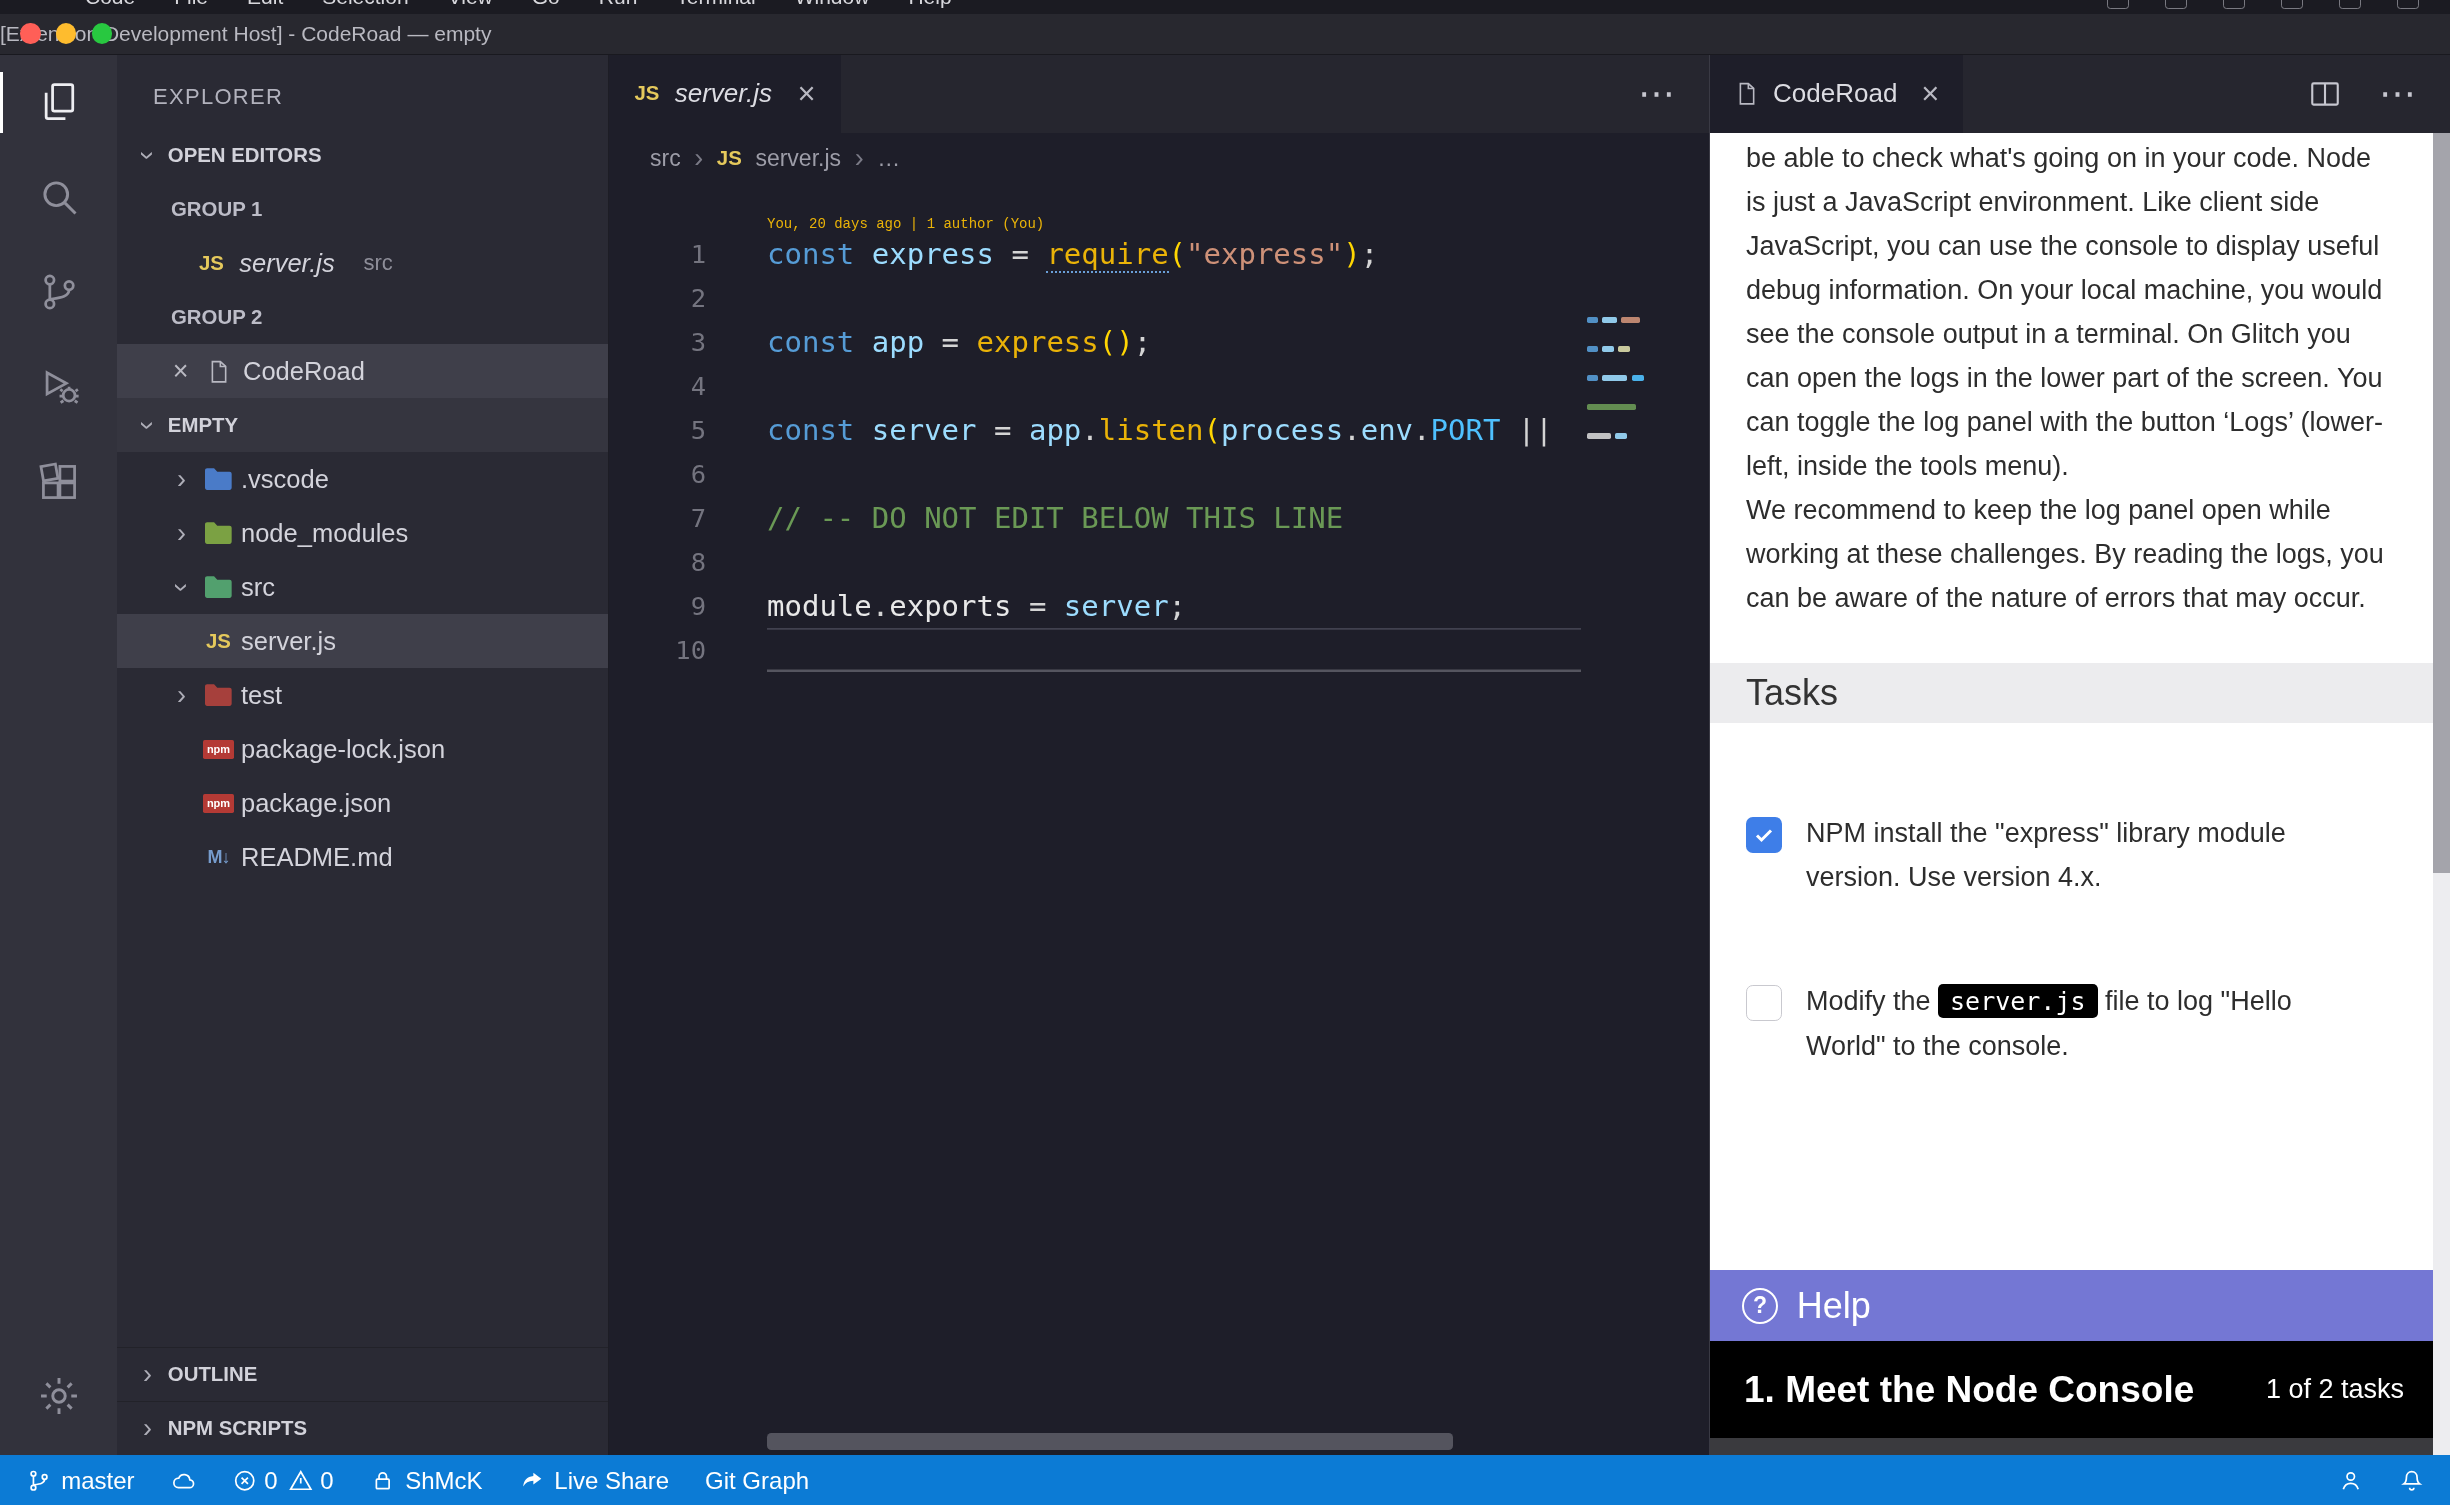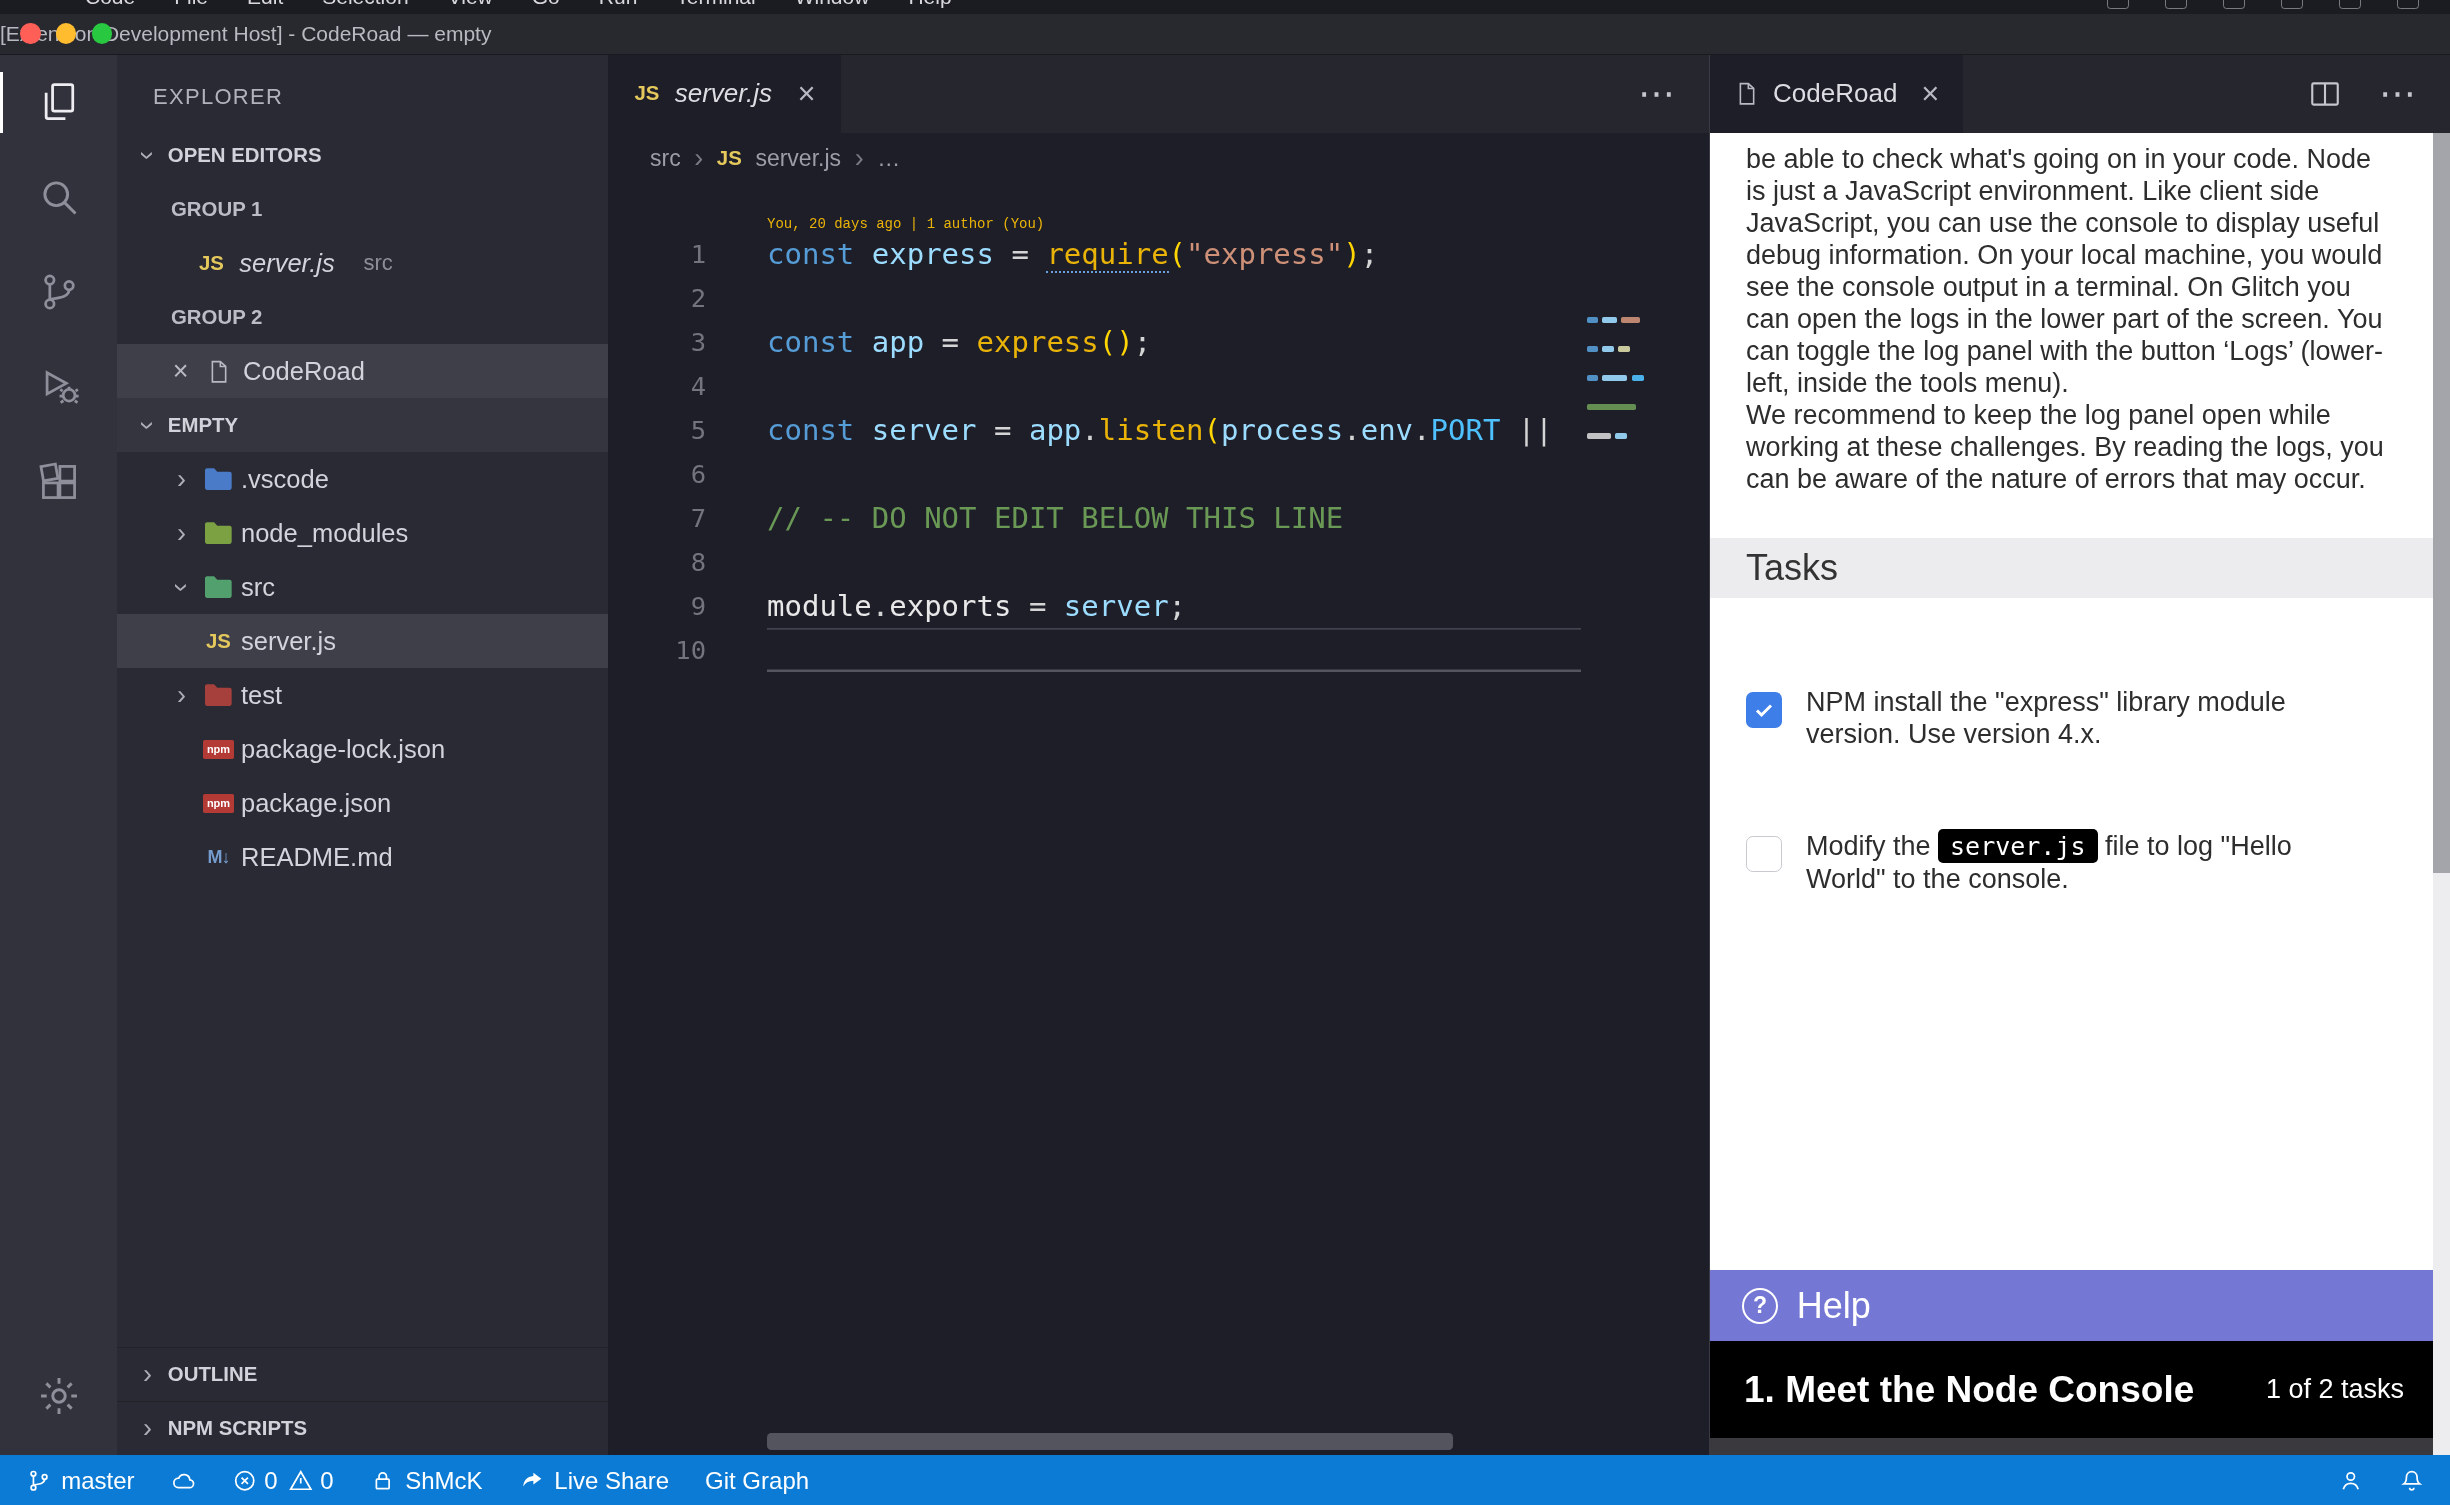--- a/index.html
+++ b/index.html
@@ -82,21 +82,21 @@
   .minimap{position:absolute;top:133px;right:54px;width:71px}
   .mmrow{height:14.5px;display:flex;gap:4.3px;padding-left:2.6px}
   .mmseg{height:6.8px;border-radius:1.7px;opacity:.9}
   .hscroll{position:absolute;bottom:5.1px;left:158px;width:686px;height:17px;background:#5a5a64;border-radius:4.3px;opacity:.9}
 
   
   .panel{flex:1;display:flex;flex-direction:column;background:#1e1e29;min-width:0}
   .ptab{display:flex;align-items:center;gap:13.6px;padding:0 24px;background:#1e1e29;color:#dcdce2;cursor:pointer}
   .ptab .lbl{font-size:26px}
   .webview{flex:1;position:relative;background:#ffffff;overflow:hidden}
-  .wv-main{position:absolute;left:0;top:0;right:17px;bottom:0;padding:15px 36px;color:#2d2d2d;font-size:27px;line-height:32px;overflow:hidden}
+  .wv-main{position:absolute;left:0;top:0;right:17px;bottom:0;padding:8px 36px;color:#2d2d2d;font-size:27px;line-height:44px;overflow:hidden}
   .wv-main p{margin:0}
   .wv-main .p1{margin-top:-5.1px}
   .tasksband{margin:43px -36px 0;background:#ececee;height:60px;display:flex;align-items:center;padding-left:36px;font-size:36px;color:#333}
   .task{display:flex;gap:24px;margin-top:88px;align-items:flex-start}
   .task.second{margin-top:80px}
   .cb{width:36px;height:36px;border-radius:6.8px;flex:none;margin-top:6px;cursor:pointer}
   .cb.checked{background:#3e7ee8;display:flex;align-items:center;justify-content:center}
   .cb.un{background:#fff;border:1.7px solid #c9c9cf}
   .cb svg{width:24px;height:24px}
   .ttext{max-width:544px}

